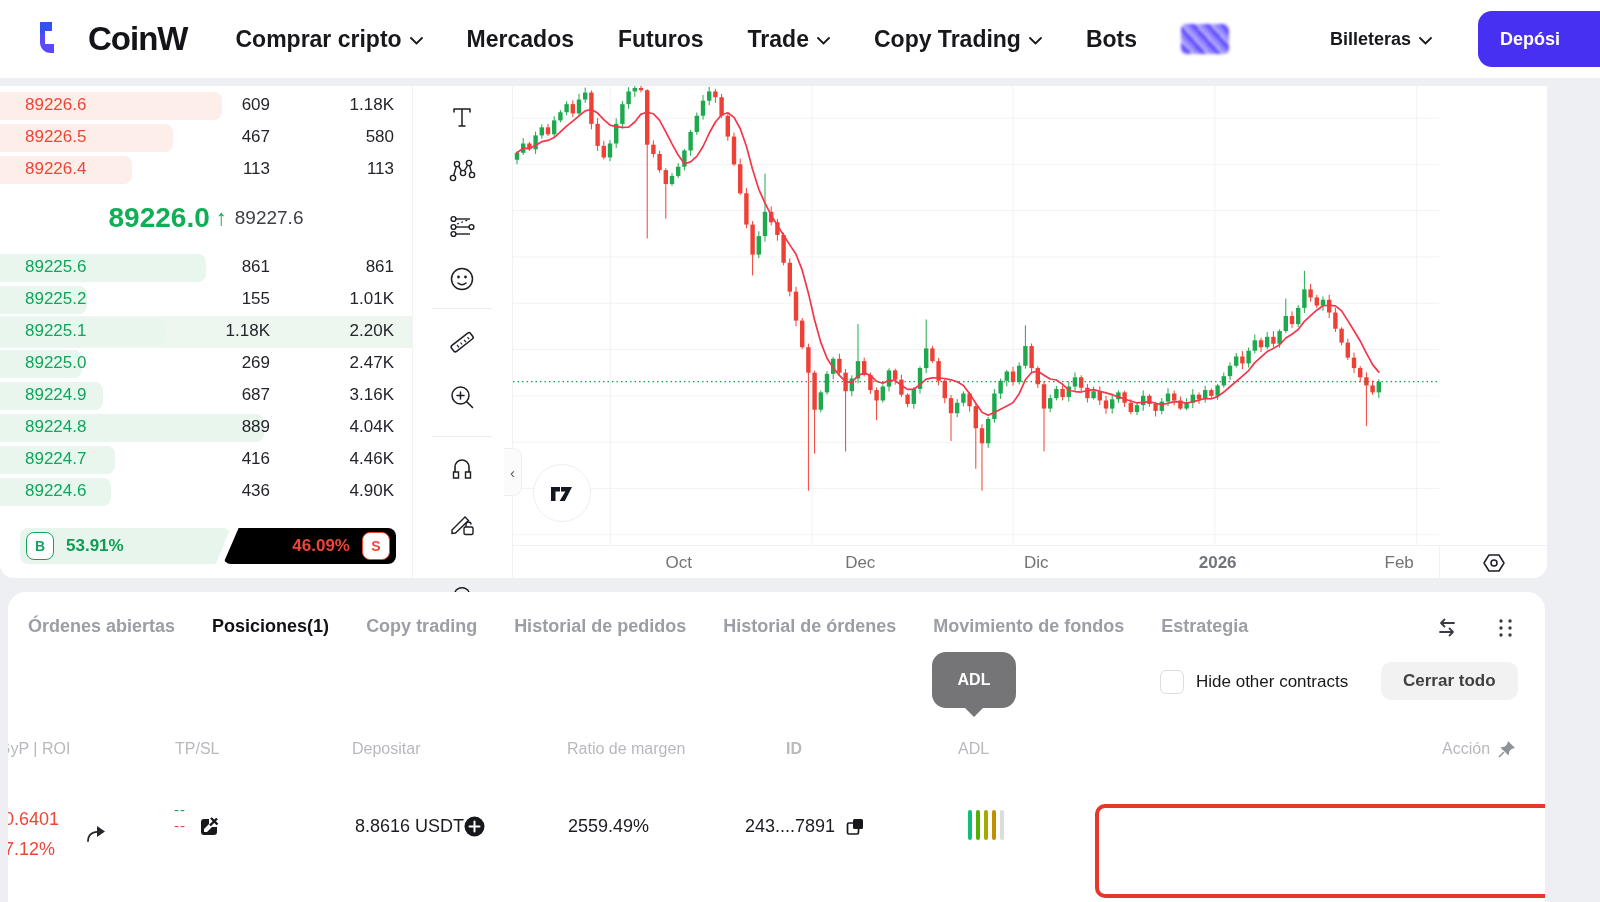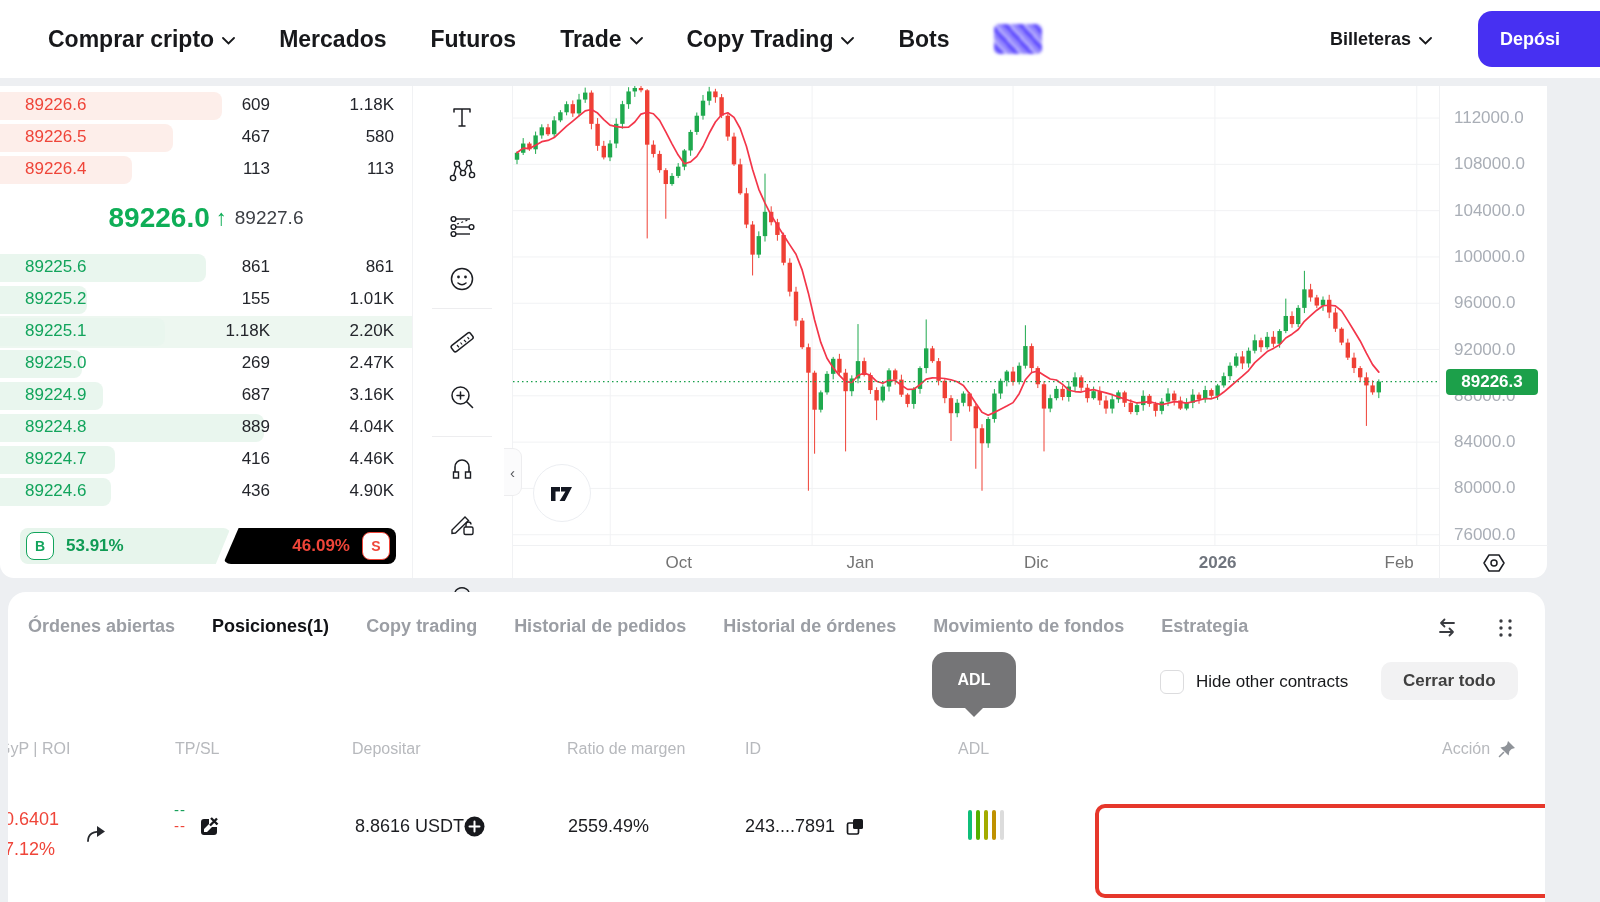--- a/index.html
+++ b/index.html
@@ -118,20 +118,27 @@
   .adl-bar{width:4px;height:30px;border-radius:2px}
   .red-box{position:absolute;left:1087px;top:212px;width:457px;height:86px;border:4px solid #e6372b;
       border-radius:10px;pointer-events:none;z-index:4}
 </style>
 </head>
 <body>
 
 <div id="app">
 
   <div class="hdr">
+    <div class="logo">
+      <svg width="46" height="46" viewBox="0 0 46 46">
+        <path d="M10 6 h12 v9 h-7 v10 h-5 z" fill="#3450f5"></path>
+        <path d="M10 18 h5 v10 h9 v9 H21 C14 37 10 32 10 26 z" fill="#5b49f7"></path>
+      </svg>
+      <span class="brand">CoinW</span>
+    </div>
     <div class="nav" id="nav">
         <div class="nav-item">
           <span>Comprar cripto</span>
           <svg class="caret" width="13" height="8" viewBox="0 0 13 8">
             <polyline points="1,1 6.5,6.5 12,1" fill="none" stroke="#17181b" stroke-width="1.8" stroke-linecap="round"></polyline>
           </svg>
         </div>
         <div class="nav-item">
           <span>Mercados</span>
         </div>
@@ -612,39 +619,26 @@
       <div class="tvlogo">
         <svg width="30" height="30" viewBox="0 0 30 30">
           <path d="M4 9 h9 v4.5 h-4.5 V23 H4 z" fill="#131722"></path>
           <path d="M14 9 h11 l-7.2 14 h-5.2 l5.8-9.5 h-4.4 z" fill="#131722"></path>
         </svg>
       </div>
     </div>
 
     <div class="taxis" id="taxis">
         <div class="t-label" style="left: 165.754px;">Oct</div>
-        <div class="t-label" style="left: 347.25px;">Jan</div>
+        <div class="t-label" style="left: 347.25px;">Dec</div>
         <div class="t-label" style="left: 523.19px;">Dic</div>
         <div class="t-label bold" style="left: 704.686px;">2026</div>
         <div class="t-label" style="left: 886.182px;">Feb</div>
       </div>
 
-    <div class="paxis" id="paxis">
-        <div class="p-tick" style="top: 22.0602px;">112000.0</div>
-        <div class="p-tick" style="top: 68.3565px;">108000.0</div>
-        <div class="p-tick" style="top: 114.653px;">104000.0</div>
-        <div class="p-tick" style="top: 160.949px;">100000.0</div>
-        <div class="p-tick" style="top: 207.245px;">96000.0</div>
-        <div class="p-tick" style="top: 253.542px;">92000.0</div>
-        <div class="p-tick" style="top: 299.838px;">88000.0</div>
-        <div class="p-tick" style="top: 346.134px;">84000.0</div>
-        <div class="p-tick" style="top: 392.431px;">80000.0</div>
-        <div class="p-tick" style="top: 438.727px;">76000.0</div>
-        <div class="p-last" style="top: 282.645px;">89226.3</div>
-      </div>
     <div class="corner">
       <svg width="26" height="26" viewBox="0 0 26 26">
         <polygon points="8,5 18,5 23,13 18,21 8,21 3,13" fill="none" stroke="#1c1e23" stroke-width="1.5" stroke-linejoin="round"></polygon>
         <circle cx="13" cy="13" r="3" fill="none" stroke="#1c1e23" stroke-width="1.5"></circle>
       </svg>
     </div>
   </div>
 
   <div class="panel">
     <div class="tabs" id="tabs">
@@ -677,21 +671,21 @@
       <div class="checkbox"></div>
       <span class="hide-label">Hide other contracts</span>
     </div>
     <button class="close-all">Cerrar todo</button>
 
     <div class="cols" id="cols">
         <div class="col" style="left: -10px;">GyP | ROI</div>
         <div class="col" style="left: 167px;">TP/SL</div>
         <div class="col" style="left: 344px;">Depositar</div>
         <div class="col" style="left: 559px;">Ratio de margen</div>
-        <div class="col" style="left: 737px;">ID</div>
+        <div class="col" style="left: 778px; font-weight: bold;">ID</div>
         <div class="col" style="left: 950px;">ADL</div>
         <div class="col accion" style="left: 1434px;">
           <span>Acción</span>
           <svg width="18" height="18" viewBox="0 0 18 18">
             <path d="M10 1 l7 7 -3.4 1 -2.2 2.2 -0.8 4.4 -8.2-8.2 4.4-0.8 2.2-2.2 z" fill="#8f9399"></path>
             <path d="M5.5 12.5 L1.5 16.5" stroke="#8f9399" stroke-width="1.6" stroke-linecap="round"></path>
           </svg>
         </div>
       </div>
 

